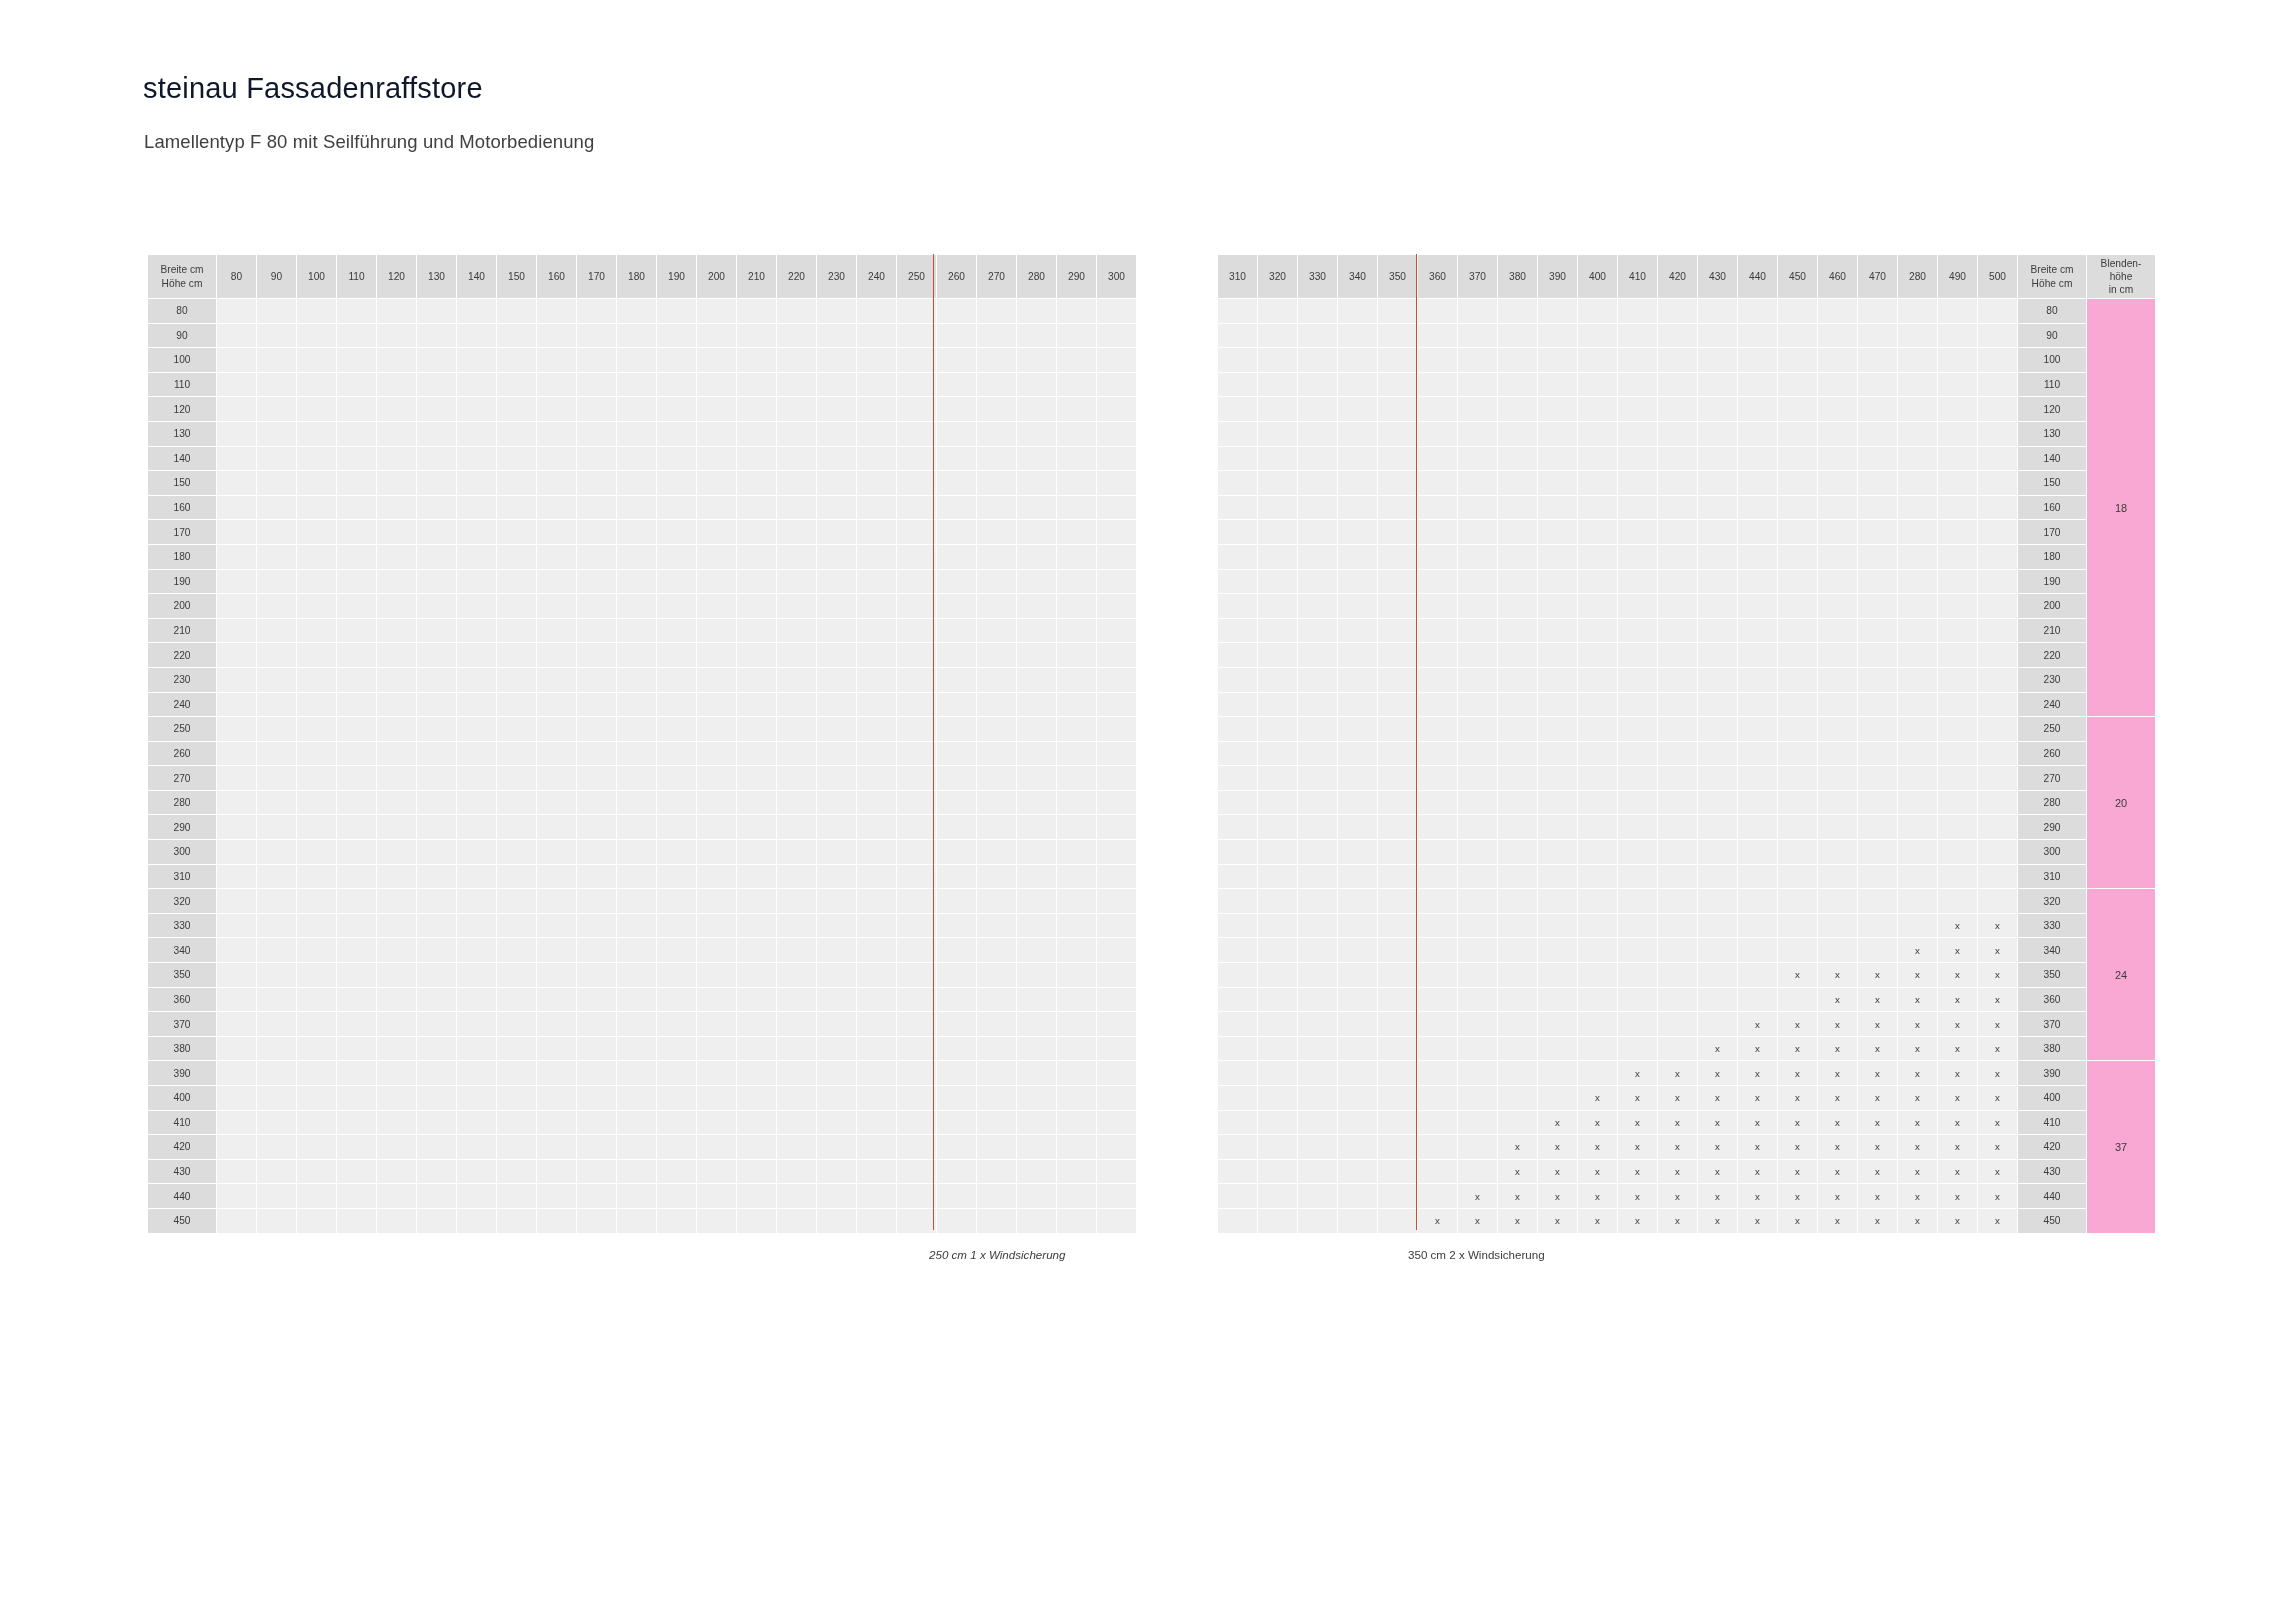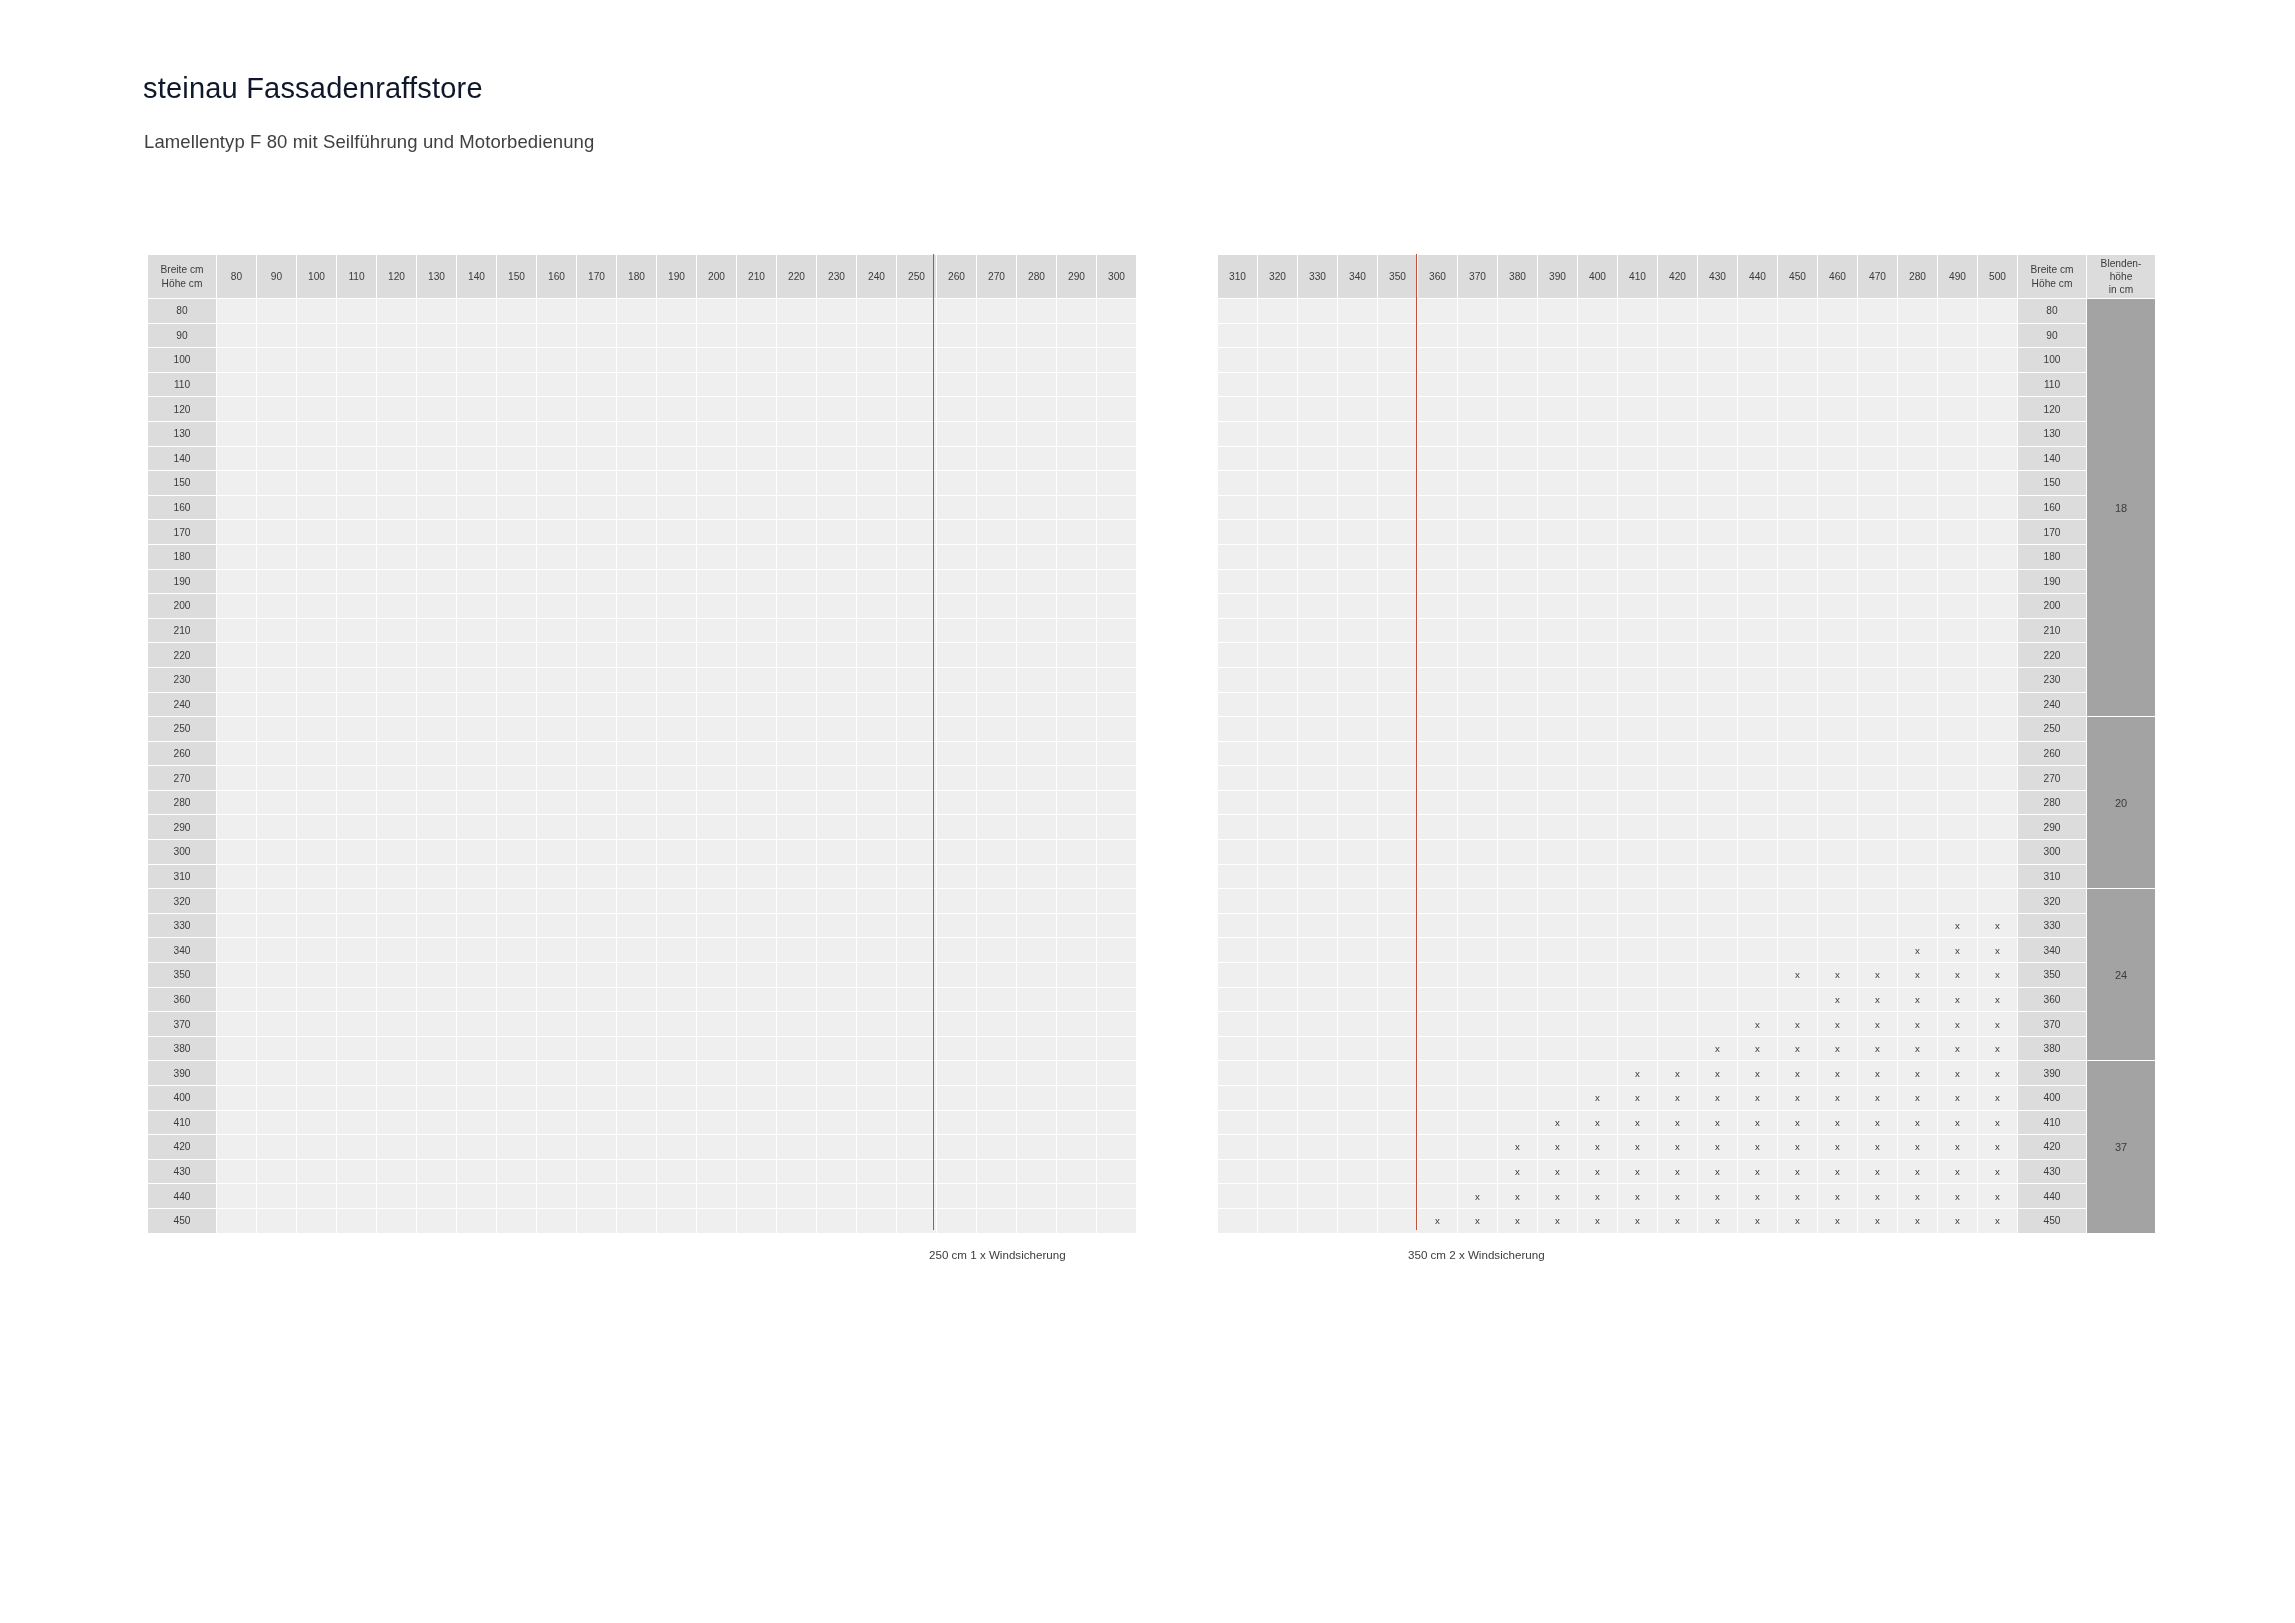--- a/index.html
+++ b/index.html
@@ -70,21 +70,21 @@
     font-size: 10.2px;
     line-height: 1.35;
     height: 43px;
   }
   .grid td.rowhdr {
     background: #dcdcdc;
     font-size: 10.2px;
     width: 68px;
   }
   .grid td.blende {
-    background: #a3a3a3;
+    background: #f9a8d4;
     font-size: 11px;
     border-left: 0.9px solid #ffffff;
   }
   .mark {
     font-size: 9.7px;
     color: #3b3b3b;
   }
 
   
   .redline {
@@ -92,21 +92,21 @@
     width: 0.9px;
     background: #c0503c;
   }
 
   .caption {
     position: absolute;
     font-size: 11.6px;
     color: #3b3b3b;
     white-space: nowrap;
   }
-  #caption-left { left: 929px; top: 1248px; }
+  #caption-left { left: 929px; top: 1248px; font-style: italic; }
   #caption-right { left: 1408px; top: 1248px; text-align: right; }
 
   
   #table-left { left: 147px; top: 254px; }
   #table-left th.corner { width: 68px; }
   #table-left th.hdr { width: 39px; }
 
   
   #table-right { left: 1217px; top: 254px; }
   #table-right th.hdr { width: 39px; }

